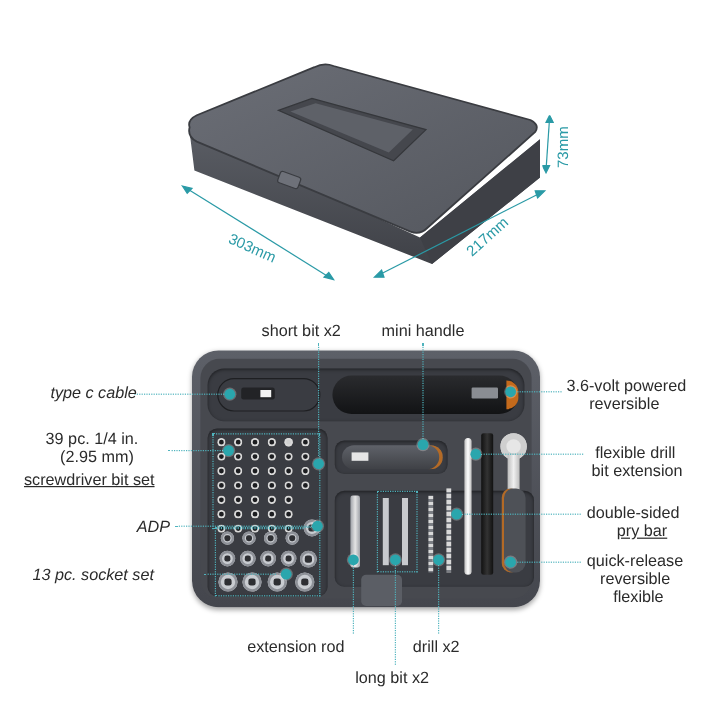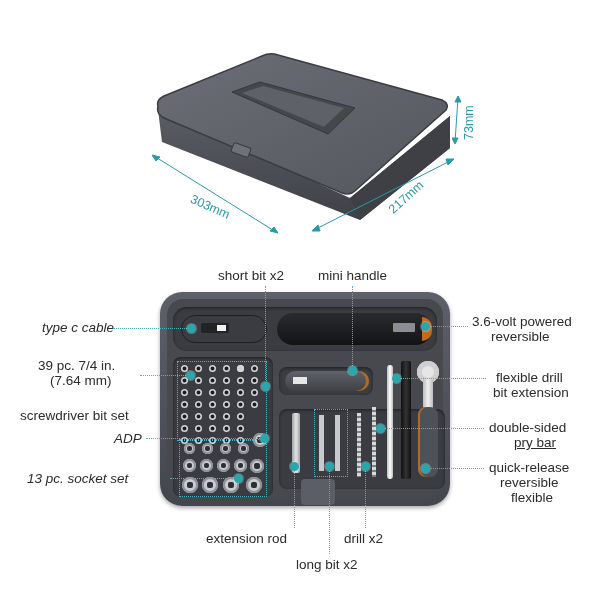--- a/index.html
+++ b/index.html
@@ -194,23 +194,23 @@
 <div class="lead v" style="left:329px;top:470px;height:84px;"></div>
 <span class="dot" style="left:325px;top:462px;"></span>
 <div class="lead v" style="left:365px;top:470px;height:58px;"></div>
 <span class="dot" style="left:361px;top:462px;"></span>
 
 <div class="lbl c" style="left:218px;top:268px;">short bit x2</div>
 <div class="lbl c" style="left:318px;top:268px;">mini handle</div>
 <div class="lbl r" style="left:42px;top:320px;">type c cable</div>
 <div class="lbl c" style="left:472px;top:314px;">3.6-volt powered</div>
 <div class="lbl c" style="left:491px;top:329px;">reversible</div>
-<div class="lbl c" style="left:38px;top:358px;">39 pc.  7/4 in.</div>
-<div class="lbl c" style="left:50px;top:373px;">(7.64 mm)</div>
-<div class="lbl c" style="left:20px;top:408px;">screwdriver bit set</div>
+<div class="lbl c" style="left:38px;top:358px;">39 pc.  1/4 in.</div>
+<div class="lbl c" style="left:50px;top:373px;">(2.95 mm)</div>
+<div class="lbl c" style="left:20px;top:392px;text-decoration:underline;">screwdriver bit set</div>
 <div class="lbl c" style="left:496px;top:370px;">flexible drill</div>
 <div class="lbl c" style="left:493px;top:385px;text-align:center;">bit extension</div>
 <div class="lbl r" style="left:114px;top:431px;">ADP</div>
 <div class="lbl c" style="left:489px;top:420px;">double-sided</div>
 <div class="lbl c" style="left:514px;top:435px;text-decoration:underline;">pry bar</div>
 <div class="lbl r" style="left:27px;top:471px;">13 pc. socket set</div>
 <div class="lbl c" style="left:489px;top:460px;">quick-release</div>
 <div class="lbl c" style="left:500px;top:475px;">reversible</div>
 <div class="lbl c" style="left:511px;top:490px;">flexible</div>
 <div class="lbl c" style="left:206px;top:531px;">extension rod</div>

